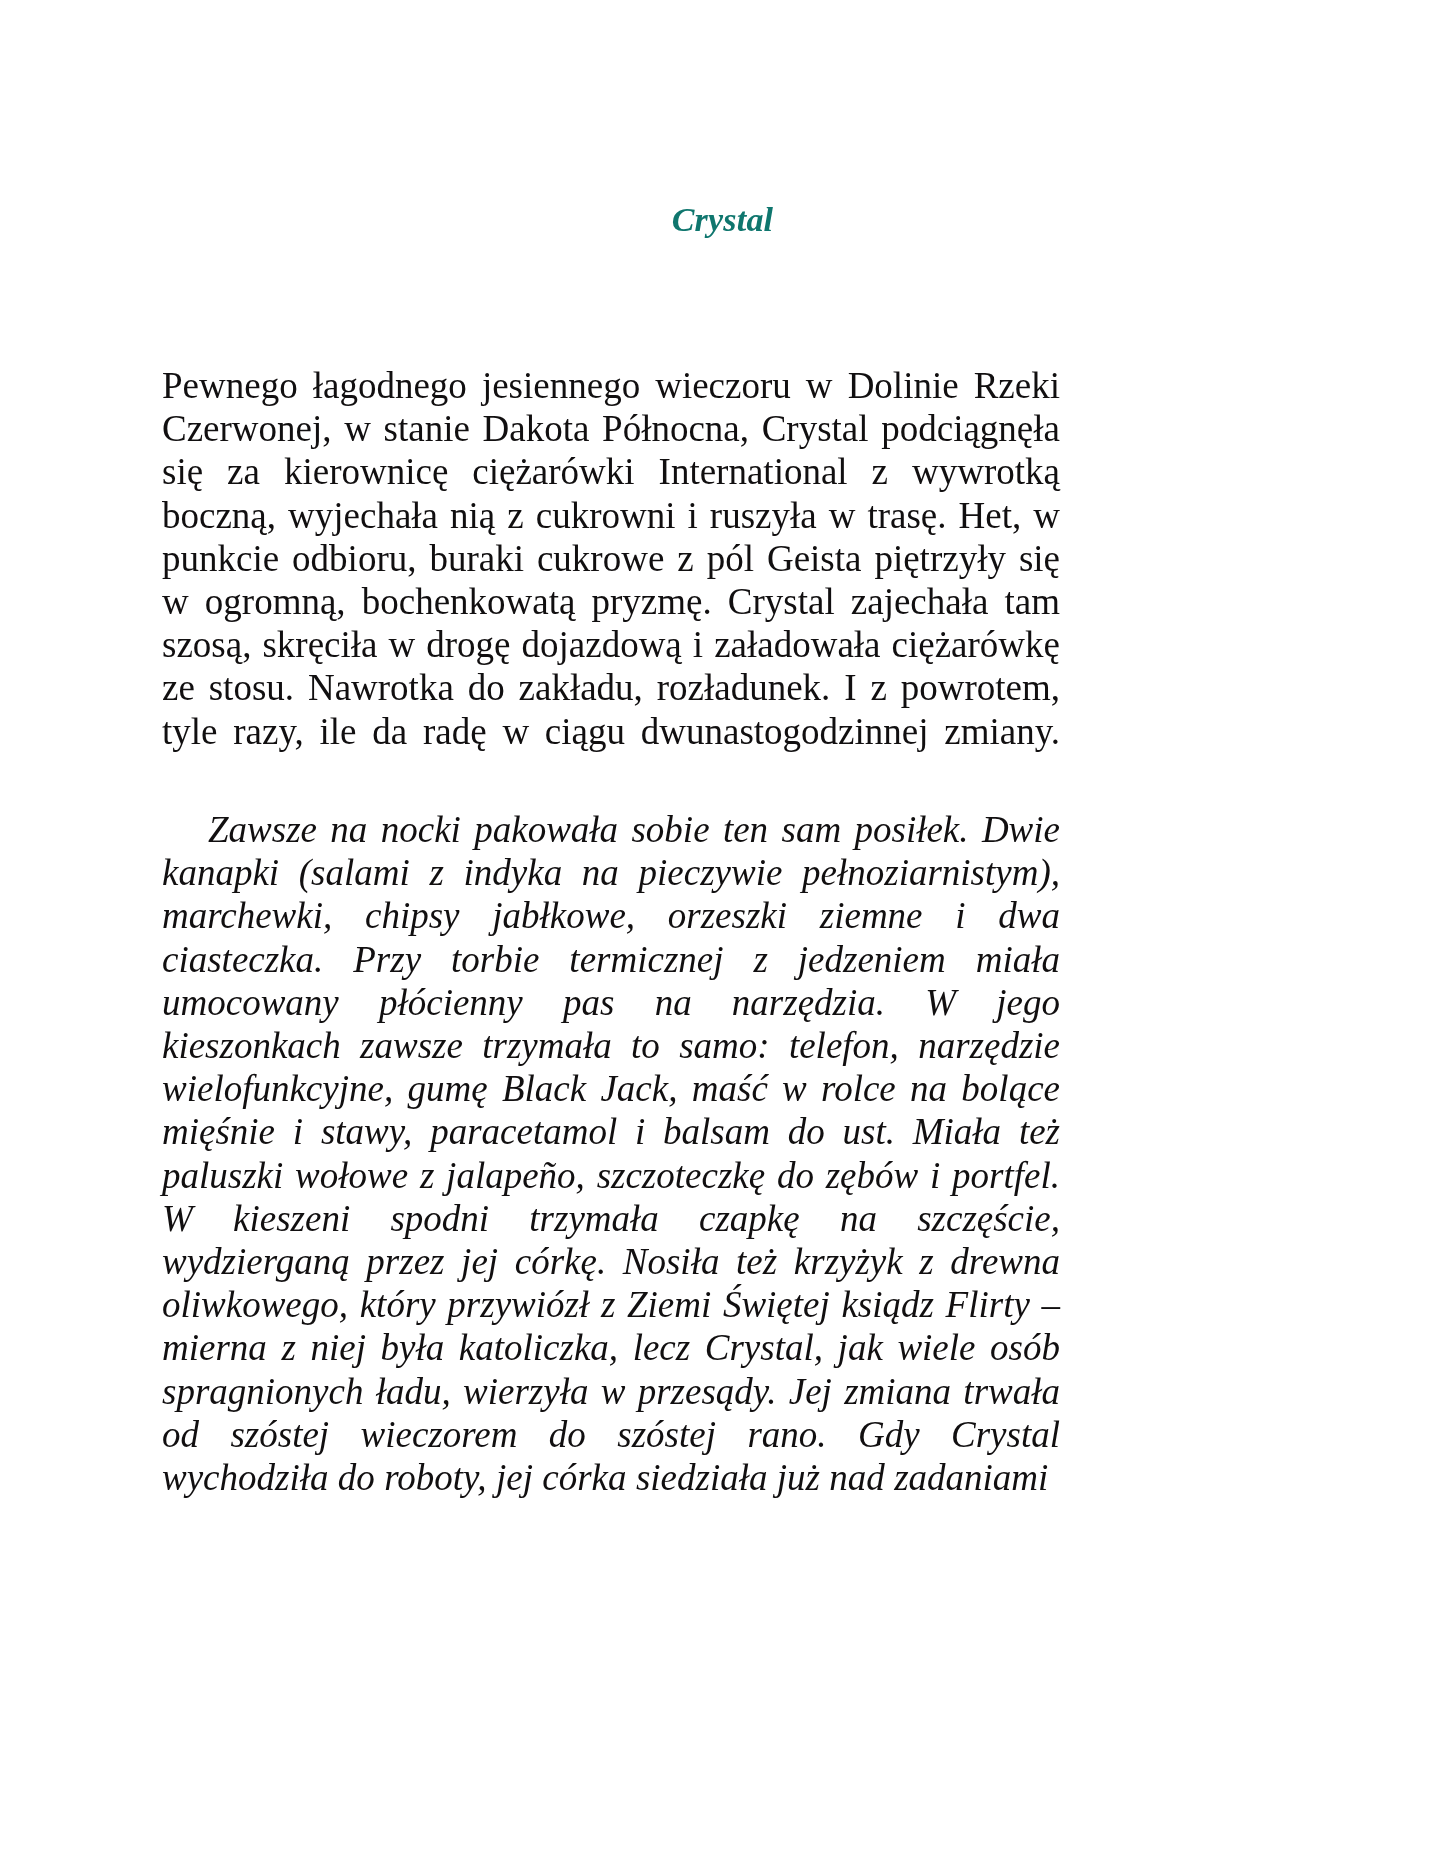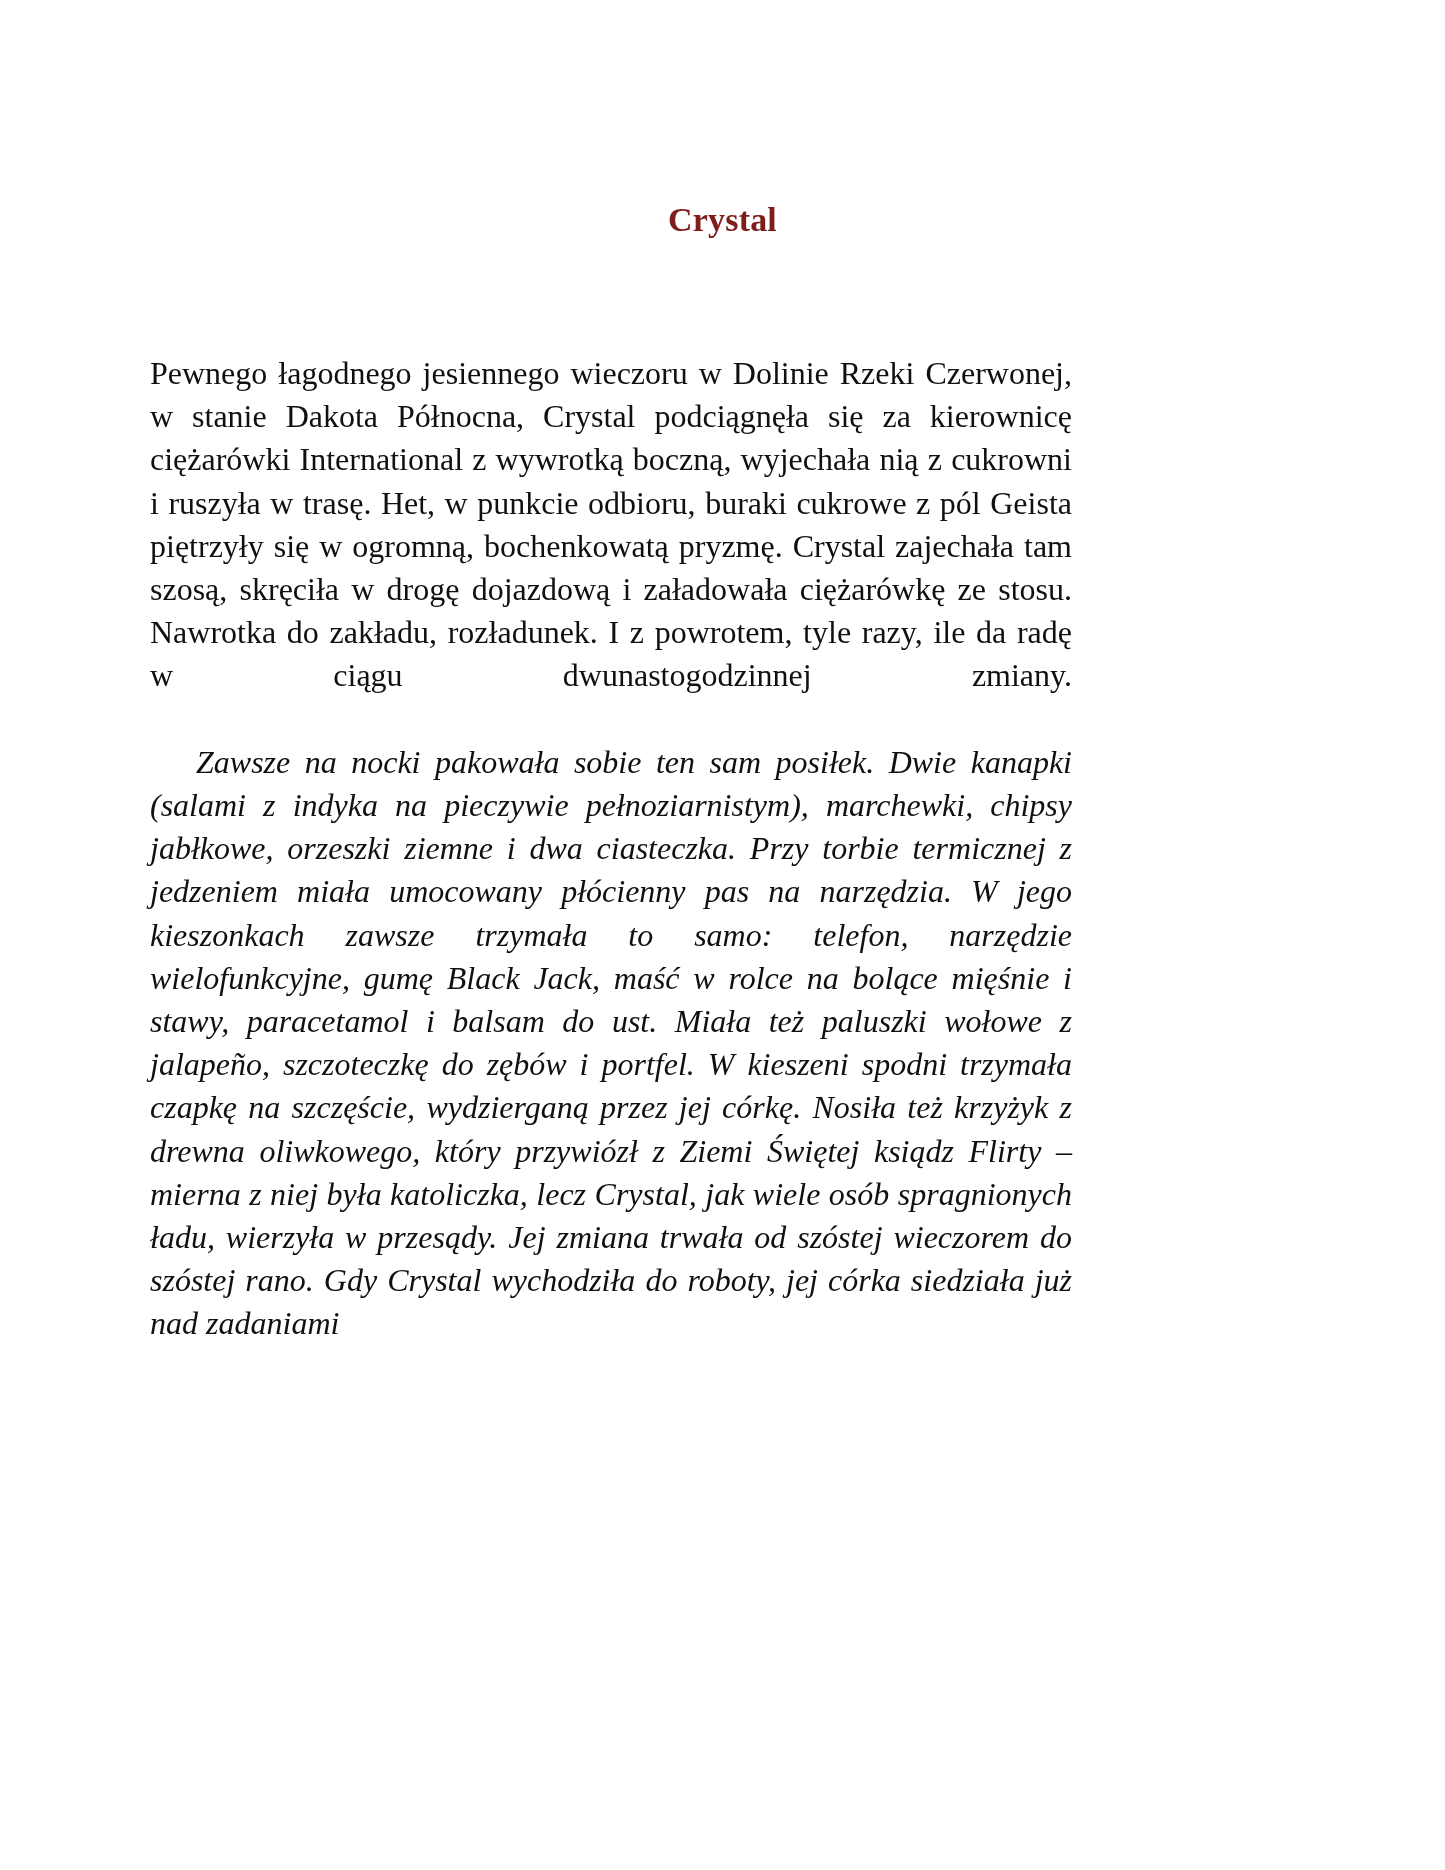--- a/index.html
+++ b/index.html
@@ -27,33 +27,34 @@
   .page-title {
     position: absolute;
     left: 0;
     top: 176px;
     width: 1445px;
     text-align: center;
     font-weight: bold;
     font-size: 34px;
     line-height: 42px;
     letter-spacing: 0.2px;
-    color: #7f1d1d;
+    color: #0f766e;
+    font-style: italic;
   }
 
   .body-column {
     position: absolute;
     left: 150px;
     top: 352px;
     width: 922px;
   }
 
   .para {
-    margin: 0;
-    font-size: 32px;
+    margin: 12px;
+    font-size: 37px;
     line-height: 43.2px;
     text-align: justify;
     text-justify: inter-word;
     color: #110f10;
     hyphens: none;
     word-spacing: 0.1px;
   }
 
   .para.first {
     text-indent: 0;

